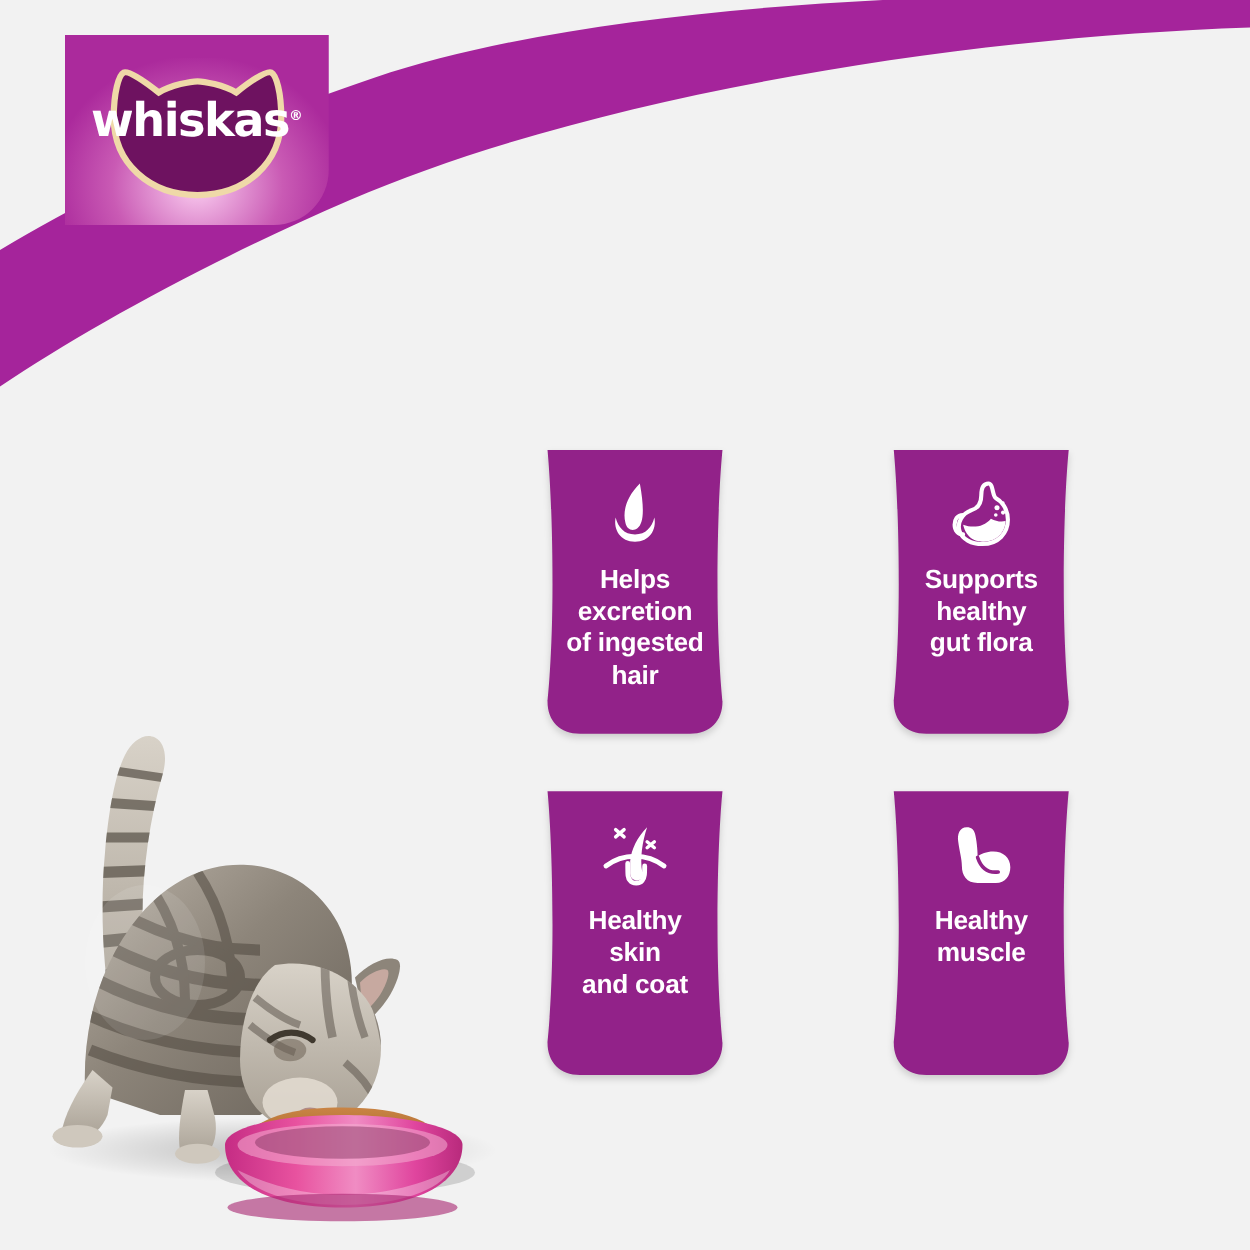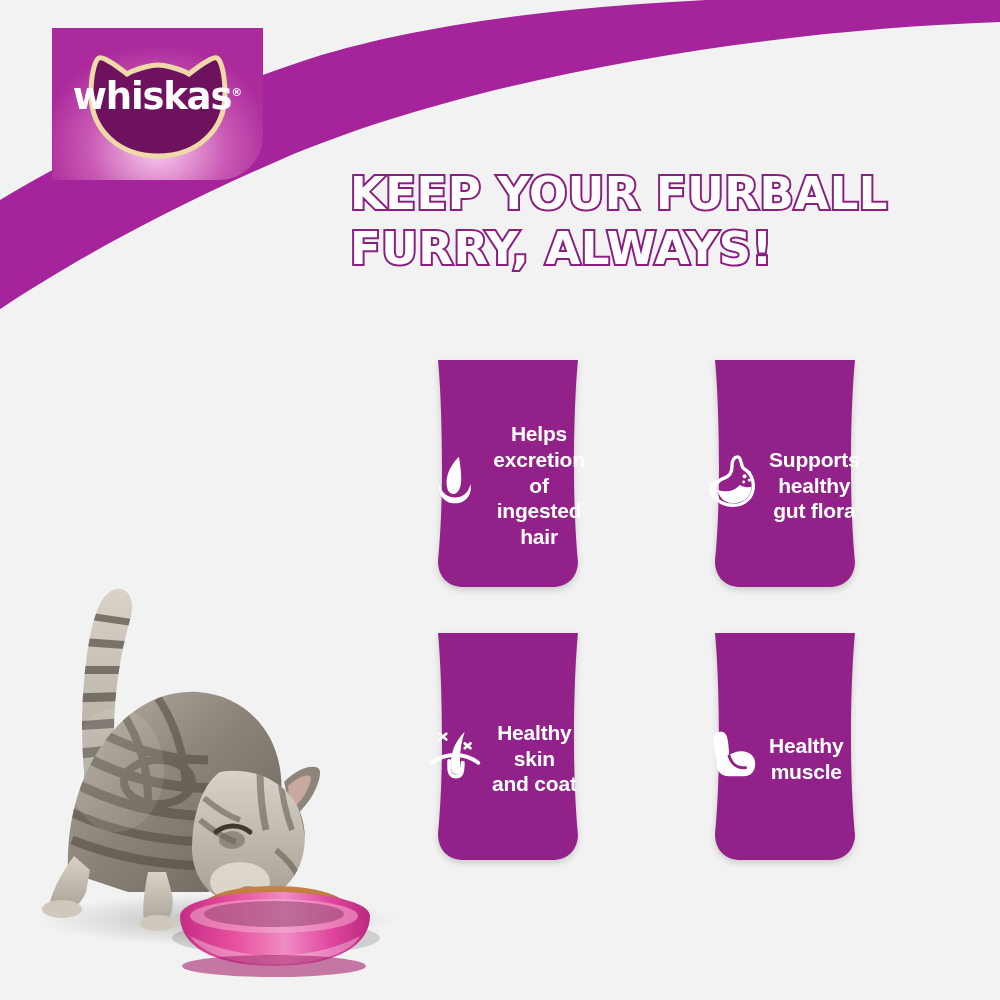--- a/index.html
+++ b/index.html
@@ -163,21 +163,21 @@
     inset: 0;
     filter: drop-shadow(0 3px 3px rgba(0,0,0,0.16));
   }
   .card-content {
     position: absolute;
     left: 0;
     right: 0;
     top: 0;
     bottom: 0;
     display: flex;
-    flex-direction: row;
+    flex-direction: column;
     align-items: center;
     padding-top: 24px;
   }
   .card-icon {
     width: 62px;
     height: 62px;
     margin-bottom: 8px;
     flex: none;
   }
   .card-label {
@@ -214,22 +214,20 @@
     <div class="logo-glow"></div>
     <svg class="logo-mark" viewBox="0 0 166 112" aria-hidden="true">
       <path d="M16,42 C16,22 20,8 24,6 C28,4 42,14 52,22
                C62,16 78,13 83,13 C88,13 104,16 114,22
                C124,14 138,4 142,6 C146,8 150,22 150,42
                C150,78 122,104 83,104 C44,104 16,78 16,42 Z" fill="#6E1260" stroke="#EFD9A8" stroke-width="5"></path>
     </svg>
     <div class="logo-word"><span>whiskas</span><span class="logo-reg">®</span></div>
   </div>
 
-  <div class="headline">KEEP YOUR FURBALL
-FURRY, ALWAYS!</div>
 
   <div class="cards">
 
     <div class="card c0">
       <svg class="bag" viewBox="0 0 168 233" preserveAspectRatio="none" aria-hidden="true">
         <path d="M14,3 L154,3 C154,3 150,40 150,110 C150,168 154,204 154,204
                  C154,220 144,230 128,230 L40,230 C24,230 14,220 14,204
                  C14,204 18,168 18,110 C18,40 14,3 14,3 Z" fill="#922289"></path>
       </svg>
       <div class="card-content">

